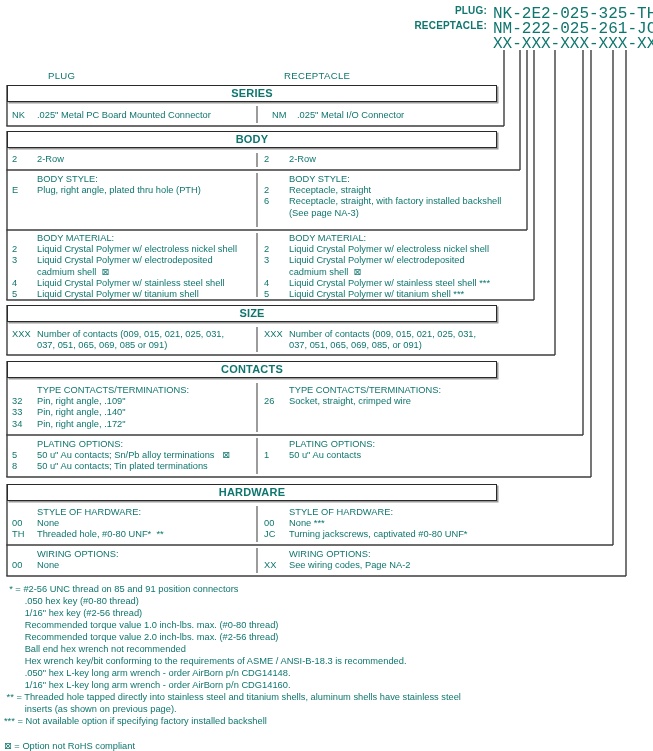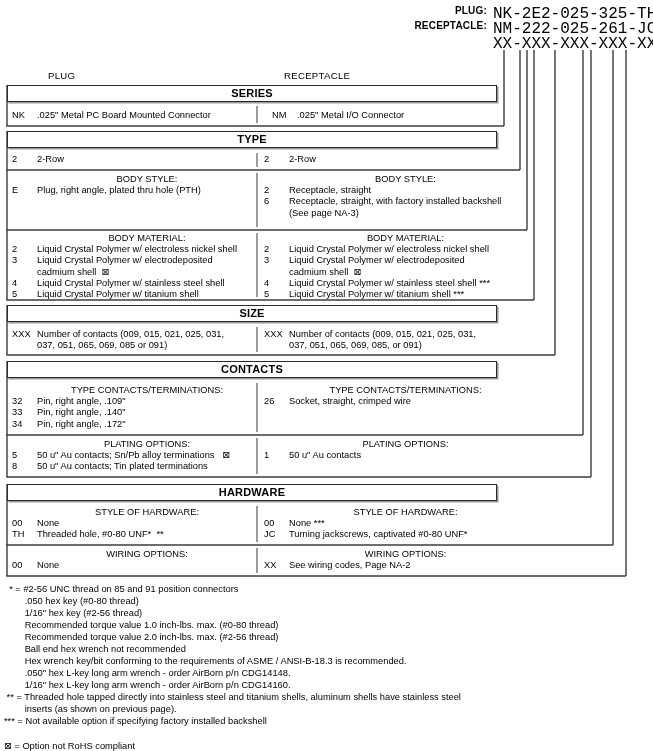--- a/index.html
+++ b/index.html
@@ -1,29 +1,29 @@
 <!DOCTYPE html>
 <html><head>
 <meta charset="utf-8">
 <style>
   html,body{margin:0;padding:0;background:#fff;}
   #page{position:relative;width:653px;height:751px;background:#fff;overflow:hidden;
-        font-family:"Liberation Sans","DejaVu Sans",sans-serif;color:#000000;}
+        font-family:"Liberation Sans","DejaVu Sans",sans-serif;color:#0f766e;}
   #lines{position:absolute;left:0;top:0;width:653px;height:751px;}
   .pn-row{position:absolute;left:0;width:653px;height:14px;}
   .pn-label{position:absolute;right:166px;top:0;font-weight:bold;font-size:10px;letter-spacing:.2px;white-space:pre;}
   .pn-value{position:absolute;left:493px;top:0;font-family:Liberation Mono, monospace;font-size:16px;white-space:pre;}
   .col-label{position:absolute;top:70px;font-size:9.6px;letter-spacing:.3px;margin-left:36px;}
   #lbl-plug{left:12px;}
   #lbl-receptacle{left:248px;}
   .sec-header{position:absolute;left:7px;width:490px;height:17px;box-sizing:border-box;
               border:1.5px solid #2a2a2a;box-shadow:1.5px 1.5px 0 #9a9a9a;background:#fff;
               font-weight:bold;font-size:11px;text-align:center;line-height:15px;letter-spacing:.2px;}
   .sub-col{position:absolute;font-size:9.3px;line-height:11.2px;}
-  .sub-label{margin-left:25px;white-space:pre;text-align:center;}
+  .sub-label{margin-left:25px;white-space:pre;}
   .row{display:flex;}
   .row .code{flex:0 0 25px;white-space:pre;}
   .row .desc{white-space:pre;}
   #footnotes{position:absolute;left:4px;top:584px;width:640px;}
   .fn-line{height:12px;font-size:9.3px;white-space:pre;}
 </style>
 </head>
 <body>
 
 <div id="page">
@@ -83,21 +83,21 @@
           <span class="code">NK</span>
           <span class="desc">.025" Metal PC Board Mounted Connector</span>
         </div>
       </div>
       <div class="sub-col" style="left: 264px; top: 110px; width: 258px; padding-left: 8px;">
         <div class="row">
           <span class="code">NM</span>
           <span class="desc">.025" Metal I/O Connector</span>
         </div>
       </div>
-      <div class="sec-header" style="top: 131px;">TYPE</div>
+      <div class="sec-header" style="top: 131px;">BODY</div>
       <div class="sub-col" style="left: 12px; top: 154px; width: 245px;">
         <div class="row">
           <span class="code">2</span>
           <span class="desc">2-Row</span>
         </div>
       </div>
       <div class="sub-col" style="left: 264px; top: 154px; width: 258px;">
         <div class="row">
           <span class="code">2</span>
           <span class="desc">2-Row</span>

